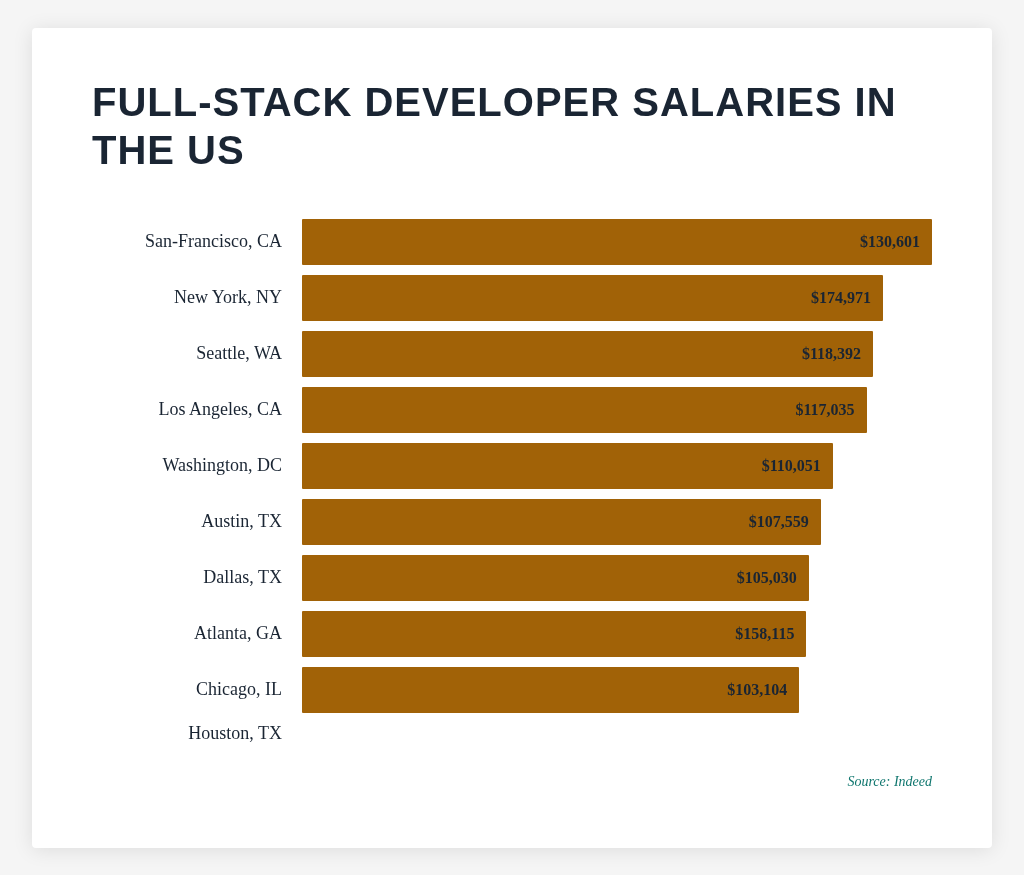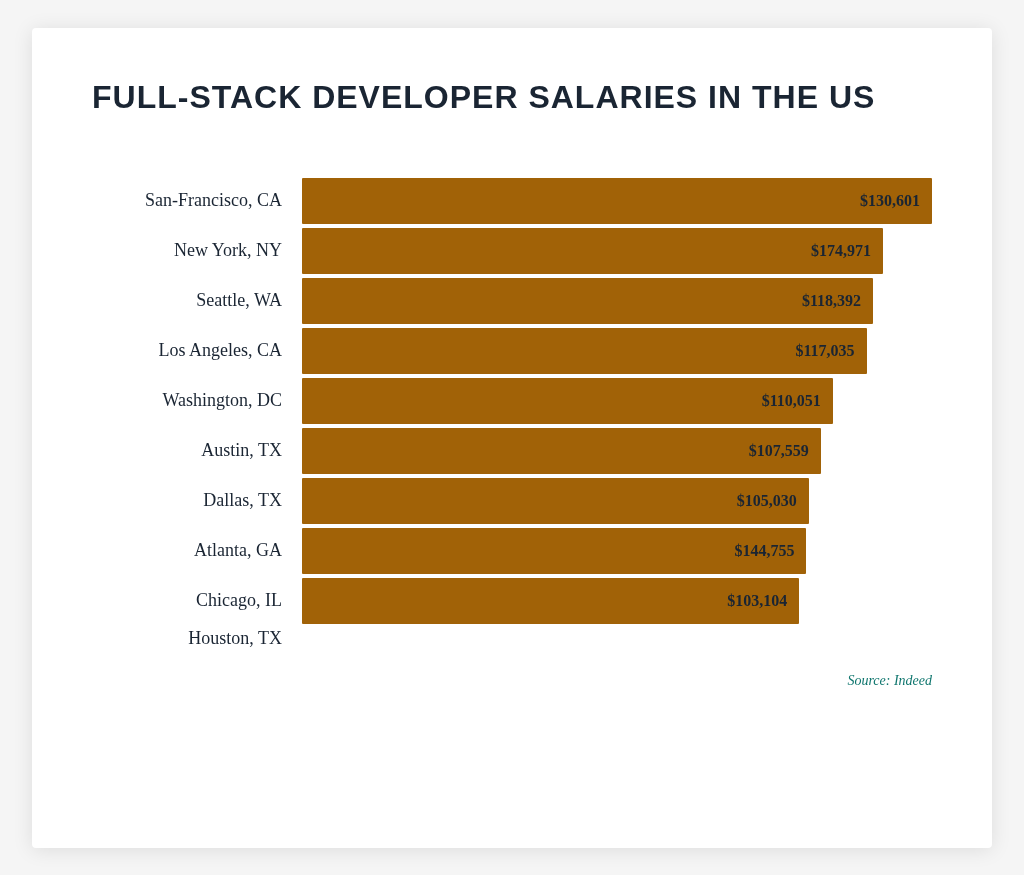--- a/index.html
+++ b/index.html
@@ -21,39 +21,39 @@
       background: #ffffff;
       width: 960px;
       min-height: 820px;
       padding: 50px 60px 40px 60px;
       box-shadow: 0 2px 20px rgba(0,0,0,0.1);
       border-radius: 4px;
     }
 
     .chart-title {
       font-family: 'Arial Black', 'Arial', sans-serif;
-      font-size: 32px;
+      font-size: 40px;
       font-weight: 900;
       color: #1a2533;
       letter-spacing: 1px;
       text-transform: uppercase;
-      margin-bottom: 62px;
+      margin-bottom: 45px;
       line-height: 1.2;
     }
 
     .chart-area {
       display: flex;
       flex-direction: column;
       gap: 0px;
     }
 
     .bar-row {
       display: flex;
       align-items: center;
-      margin-bottom: 4px;
+      margin-bottom: 10px;
     }
 
     .city-label {
       font-family: 'Georgia', serif;
       font-size: 18px;
       color: #1a2533;
       width: 210px;
       text-align: right;
       padding-right: 20px;
       flex-shrink: 0;
@@ -155,21 +155,21 @@
         <div class="bar-container">
           <div class="bar" style="width: 80.4205%;">
             <span class="bar-value">$105,030</span>
           </div>
         </div>
       </div>
       <div class="bar-row">
         <div class="city-label">Atlanta, GA</div>
         <div class="bar-container">
           <div class="bar" style="width: 80.0622%;">
-            <span class="bar-value">$144,755</span>
+            <span class="bar-value">$158,115</span>
           </div>
         </div>
       </div>
       <div class="bar-row">
         <div class="city-label">Chicago, IL</div>
         <div class="bar-container">
           <div class="bar" style="width: 78.9458%;">
             <span class="bar-value">$103,104</span>
           </div>
         </div>

